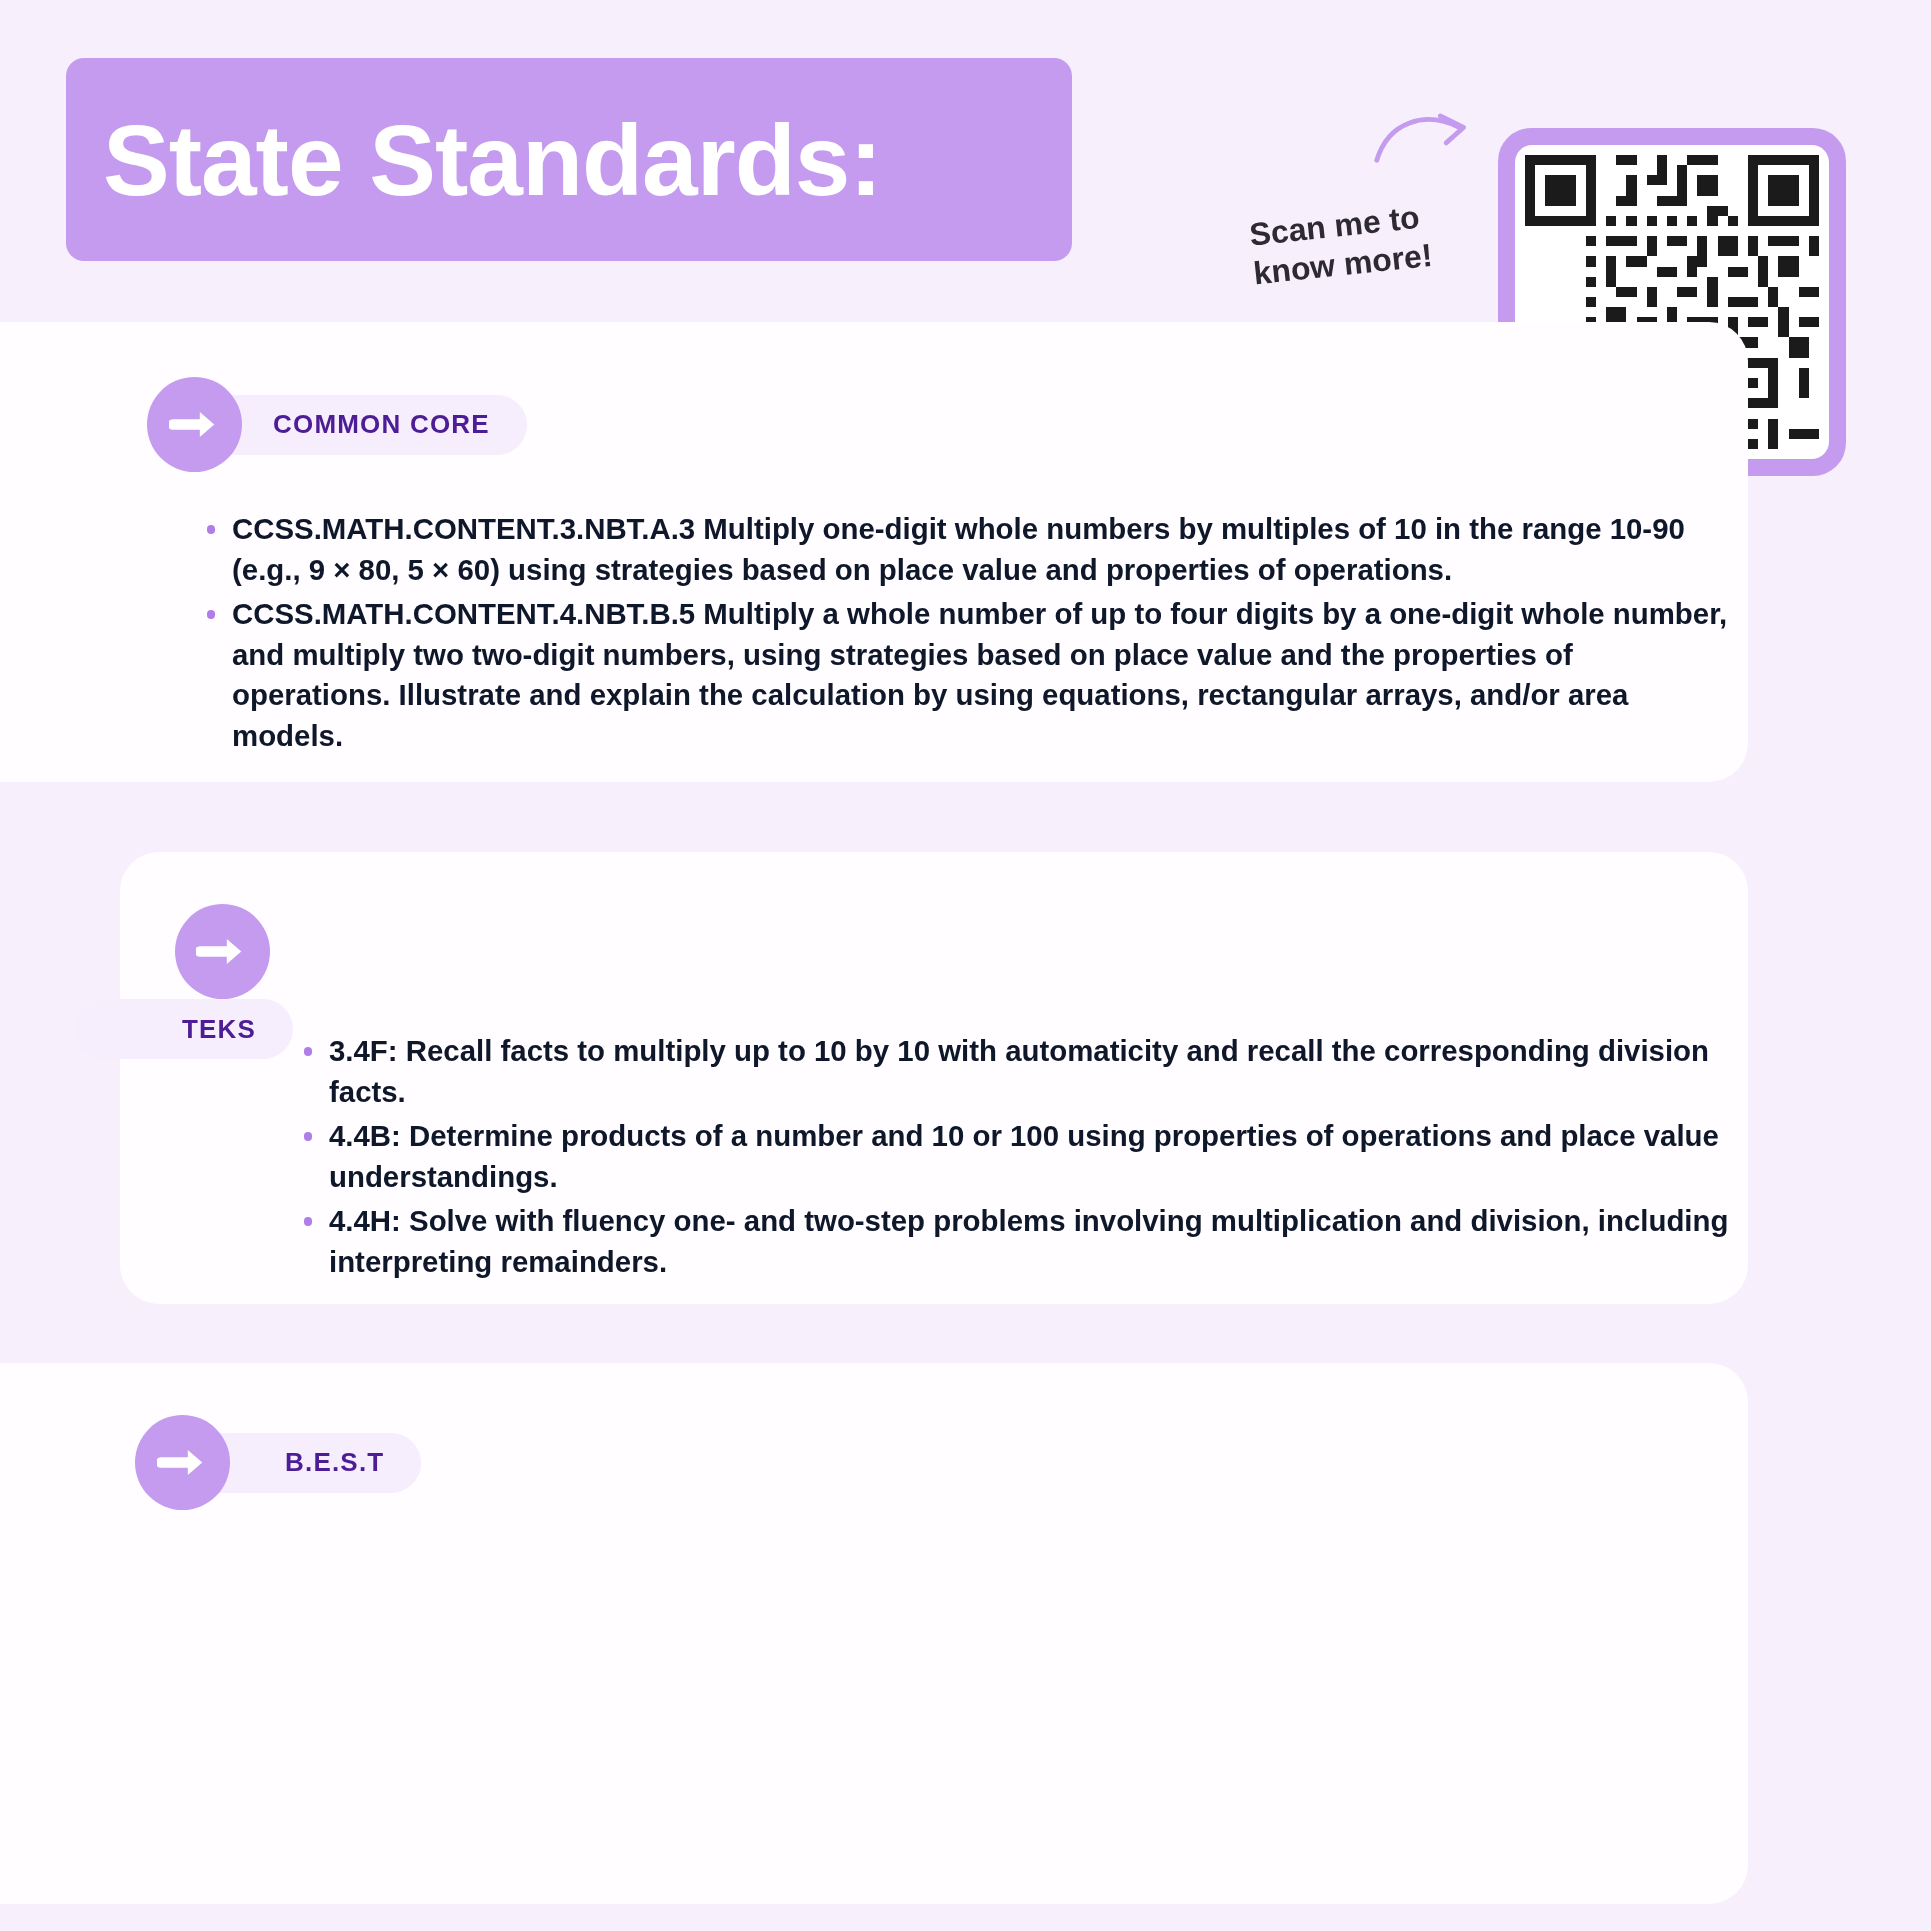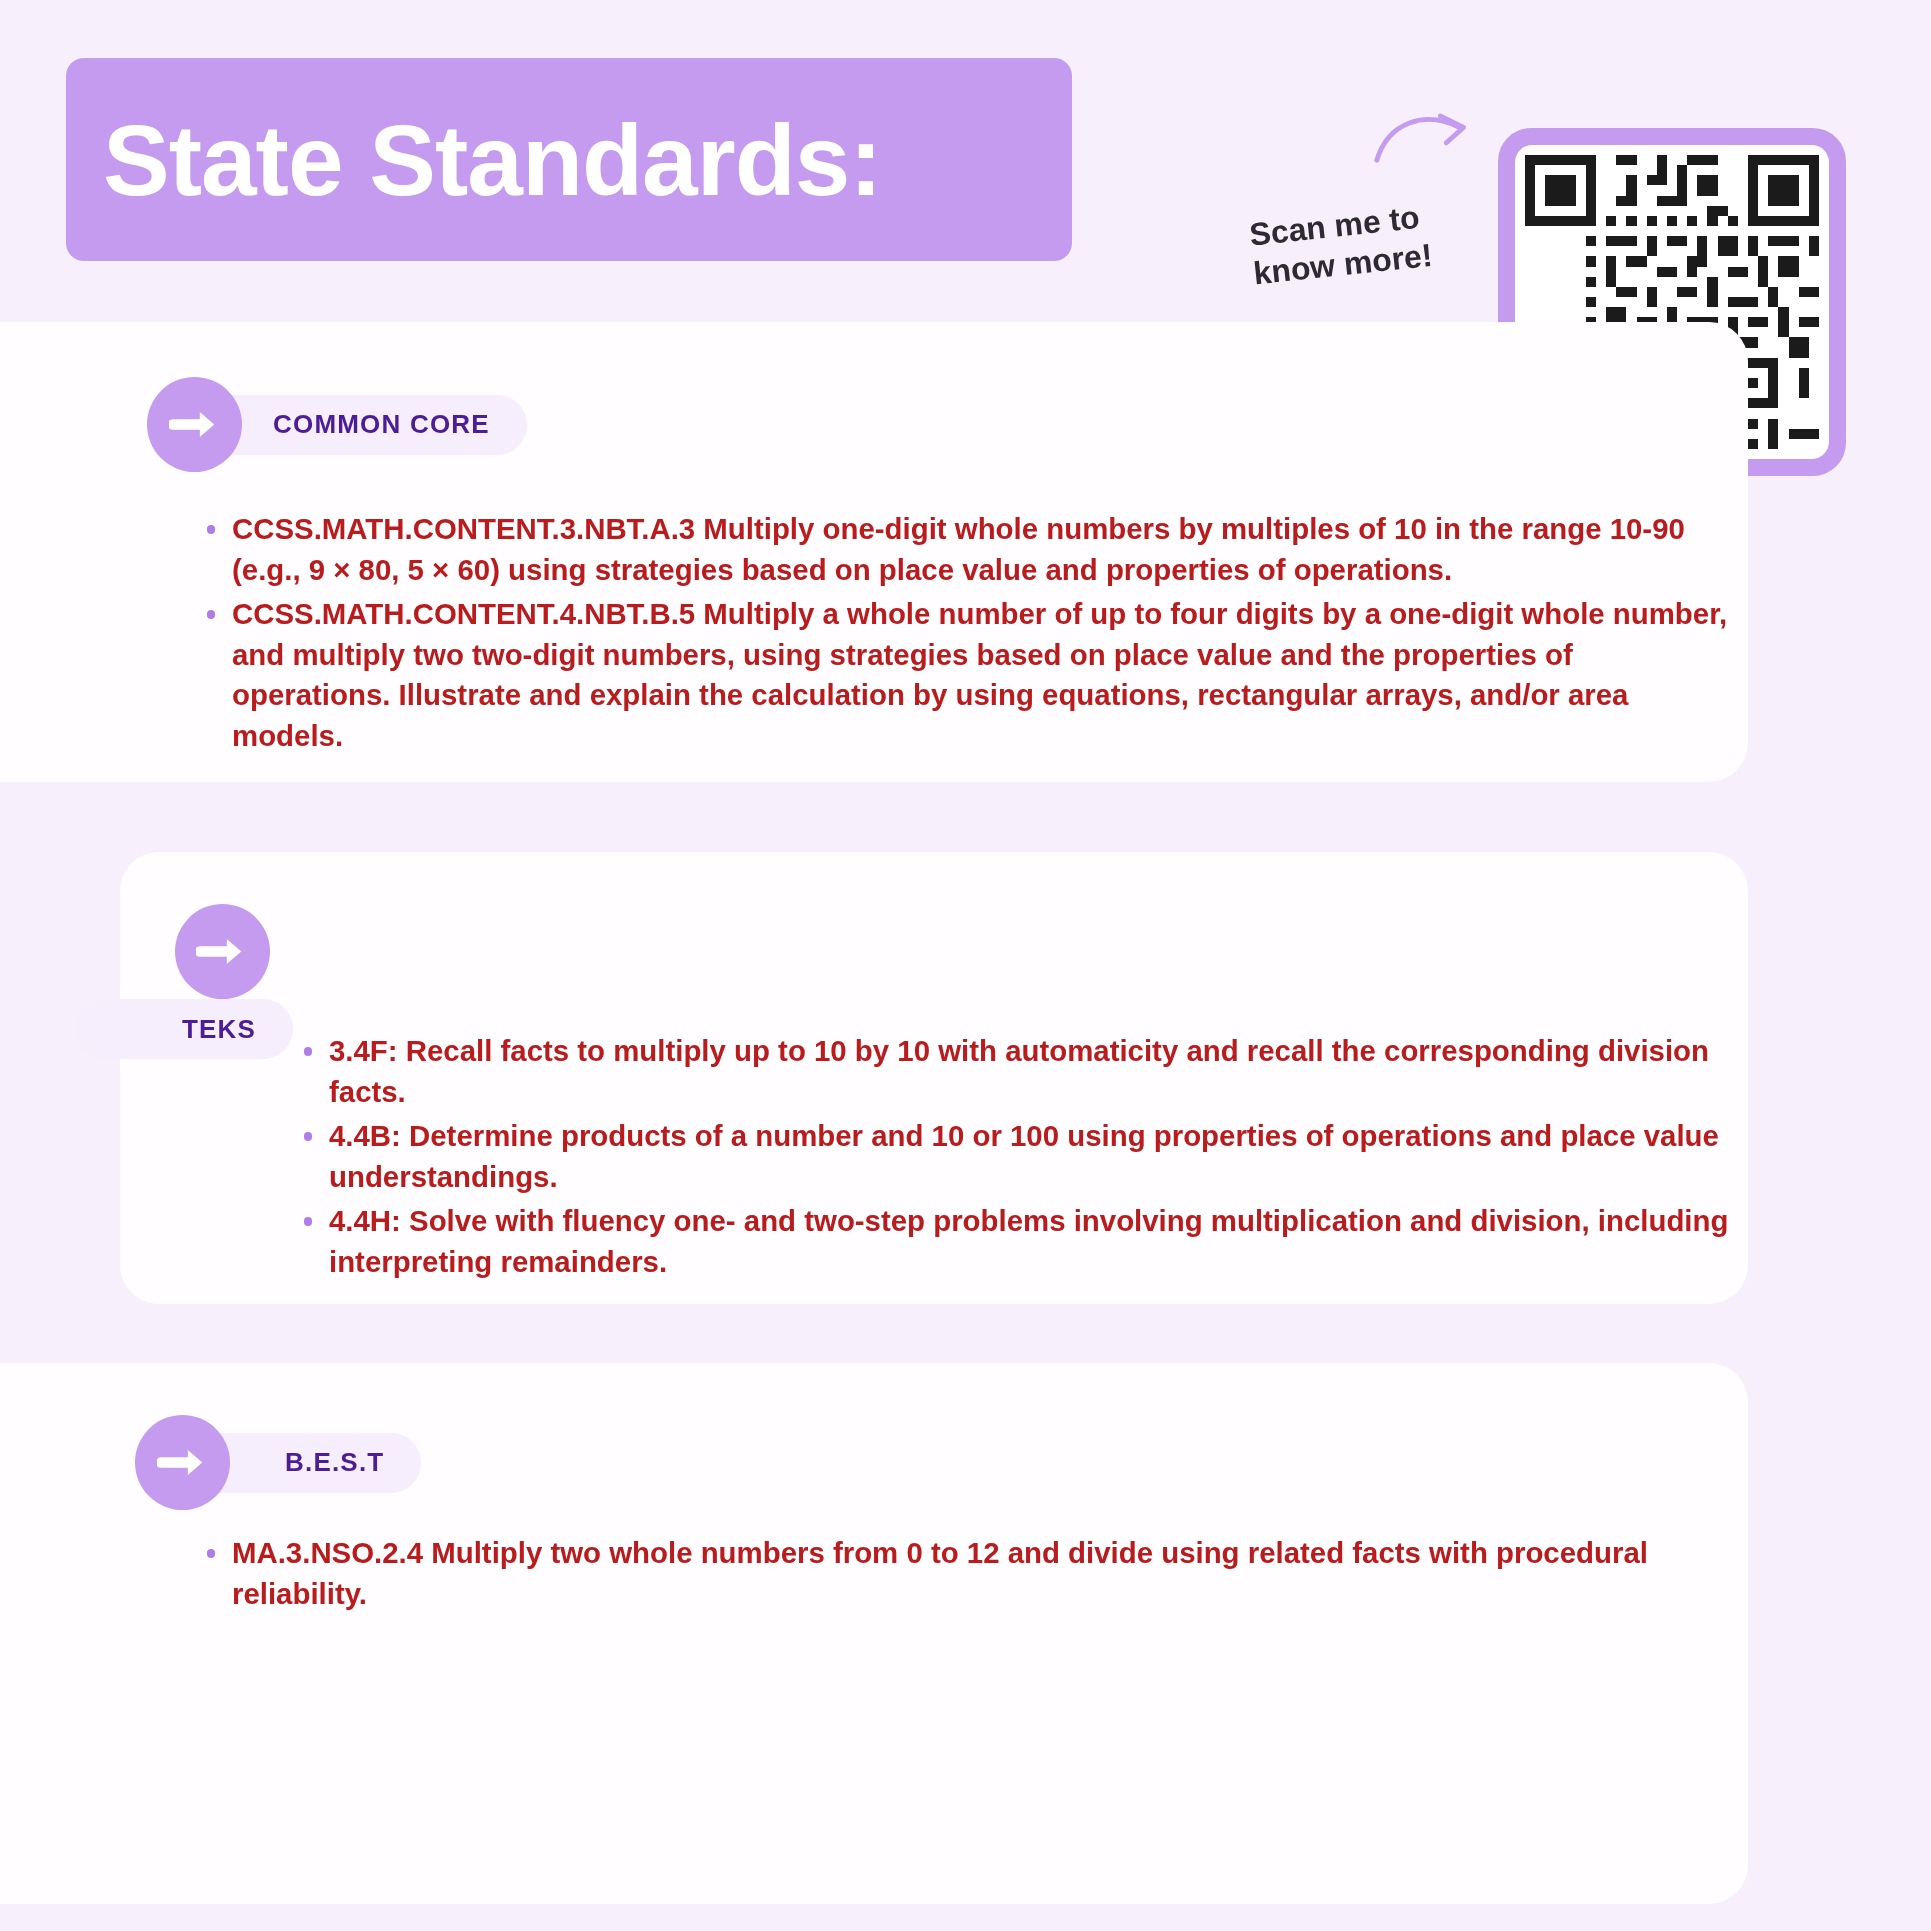--- a/index.html
+++ b/index.html
@@ -144,21 +144,21 @@
   .bullets {
     position: absolute;
     list-style: none;
     margin: 0;
     padding: 0;
   }
   .bullets li {
     position: relative;
     padding-left: 39px;
     margin-bottom: 3.9px;
-    color: #b91c1c;
+    color: #0f172a;
     font-size: 29.4px;
     font-weight: bold;
     line-height: 1.38;
   }
   .bullets li::before {
     content: "";
     position: absolute;
     left: 13.5px;
     top: 16.4px;
     width: 8.7px;
@@ -349,15 +349,14 @@
     <svg width="52" height="41" viewBox="0 0 54 42" fill="none">
       <path d="M4 21 H38" stroke="#ffffff" stroke-width="11" stroke-linecap="round"></path>
       <path d="M32 8 L47 21 L32 34 Z" fill="#ffffff"></path>
     </svg>
   </div>
   <div class="badge-pill">
     <span class="badge-label">B.E.S.T</span>
   </div>
 </div>
 <ul class="bullets b3">
-  <li>MA.3.NSO.2.4 Multiply two whole numbers from 0 to 12 and divide using related facts with procedural reliability.</li>
 </ul>
 
 
 </body></html>

